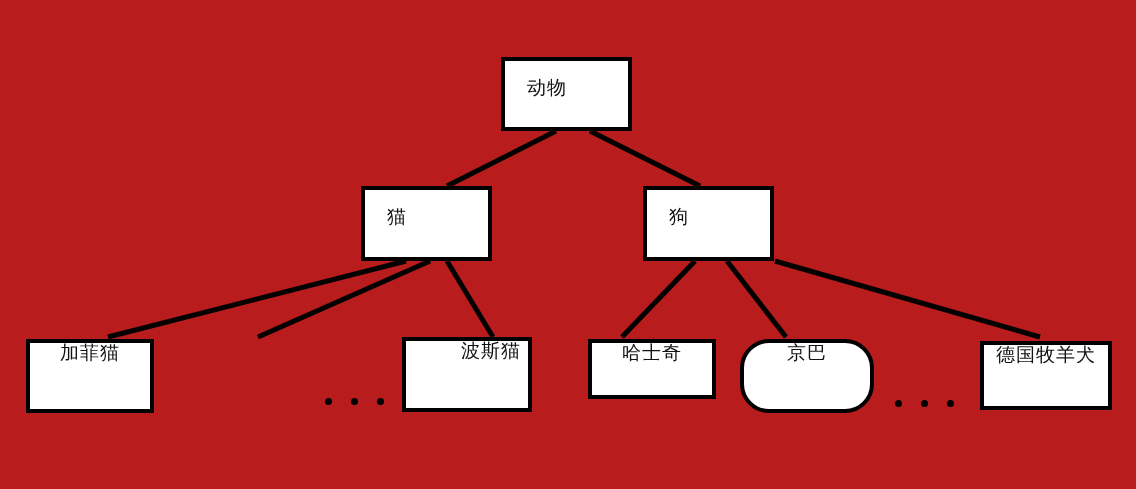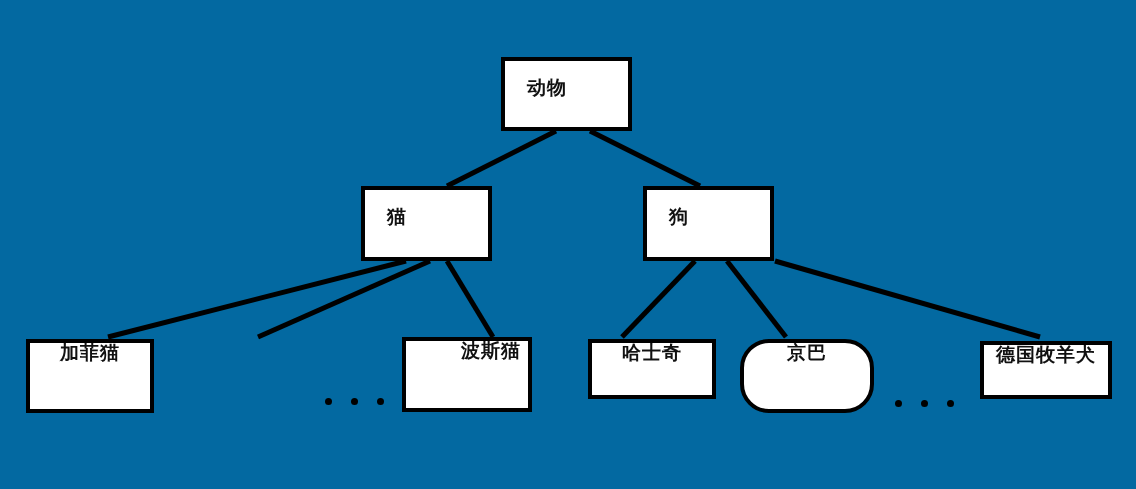--- a/index.html
+++ b/index.html
@@ -10,22 +10,21 @@
   body {
     width: 1136px;
     height: 489px;
     font-family: "DejaVu Sans", sans-serif;
     overflow: hidden;
   }
   #diagram-root {
     position: relative;
     width: 1136px;
     height: 489px;
-    background: #0369a1;
-    font-weight: bold;
+    background: #b91c1c;
   }
   #tree-svg {
     position: absolute;
     top: 0;
     left: 0;
     width: 1136px;
     height: 489px;
     display: block;
   }
   .node-box {
@@ -113,21 +112,21 @@
   </div>
 
   <div class="node-box leaf" style="left: 588px; top: 339px; width: 128px; height: 60px; border-color: rgb(0, 0, 0); background: rgb(255, 255, 255);">
     <span class="node-label" style="color: rgb(17, 17, 17);">哈士奇</span>
   </div>
 
   <div class="node-box leaf" style="left: 740px; top: 339px; width: 134px; height: 74px; border-color: rgb(0, 0, 0); background: rgb(255, 255, 255); border-radius: 29px;">
     <span class="node-label" style="color: rgb(17, 17, 17);">京巴</span>
   </div>
 
-  <div class="node-box leaf" style="left: 980px; top: 341px; width: 132px; height: 58px; border-color: rgb(0, 0, 0); background: rgb(255, 255, 255);">
+  <div class="node-box leaf" style="left: 980px; top: 341px; width: 132px; height: 69px; border-color: rgb(0, 0, 0); background: rgb(255, 255, 255);">
     <span class="node-label" style="color: rgb(17, 17, 17);">德国牧羊犬</span>
   </div>
 
   <div class="ellipsis" style="left: 325px; top: 398px;">
     <span class="dot"></span>
     <span class="dot"></span>
     <span class="dot"></span>
   </div>
 
   <div class="ellipsis" style="left: 895px; top: 400px;">

